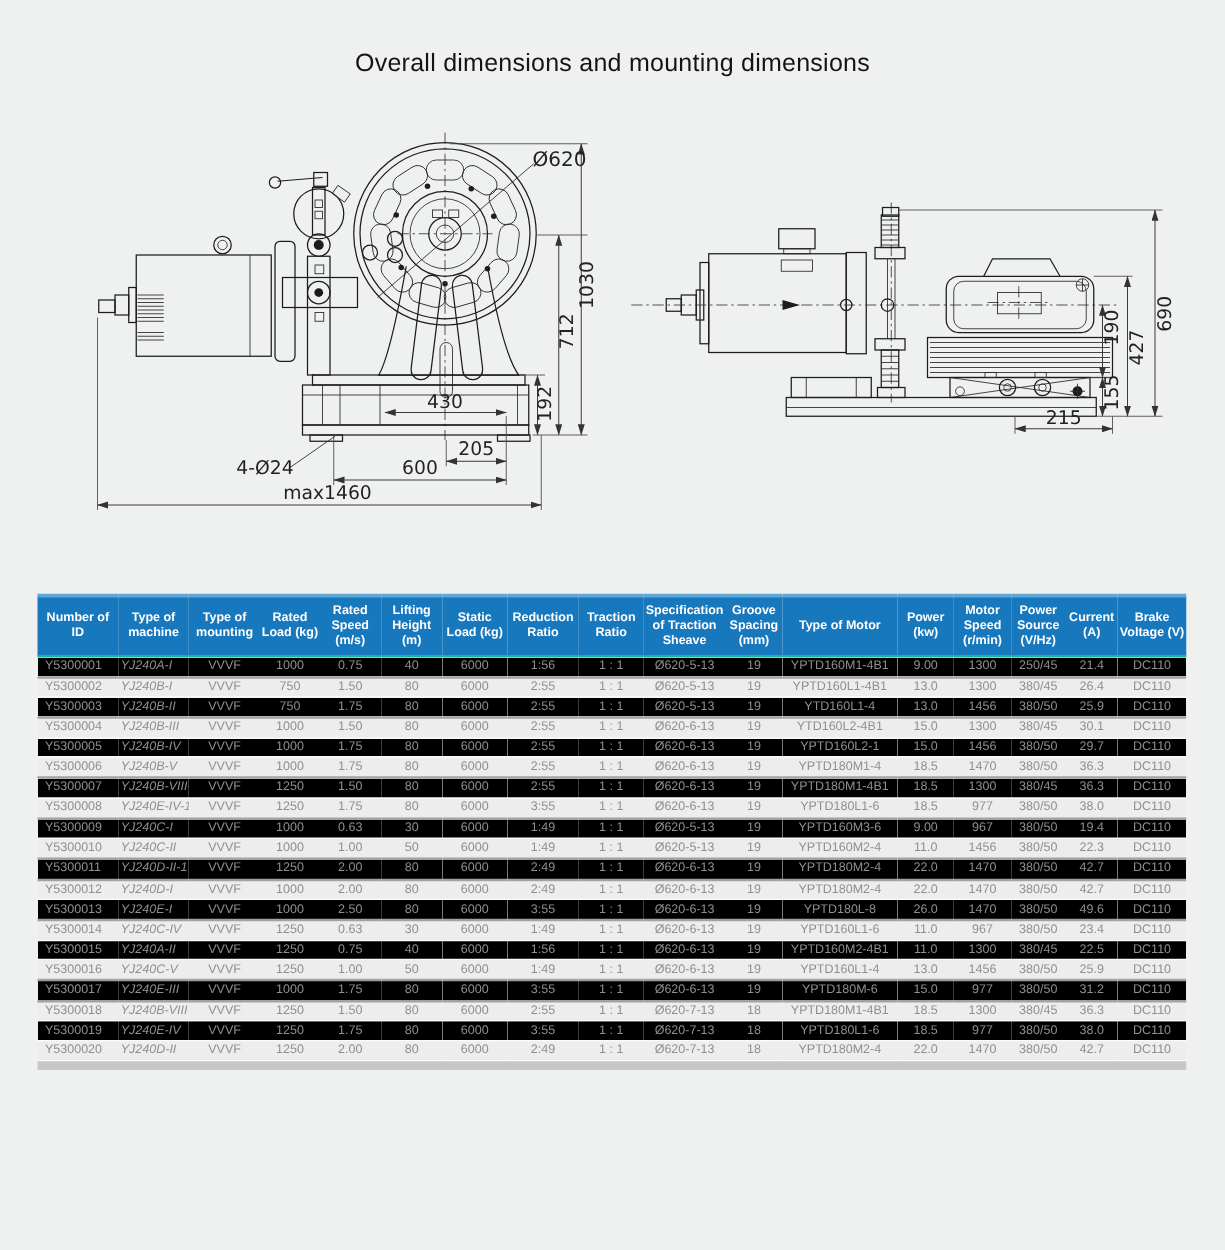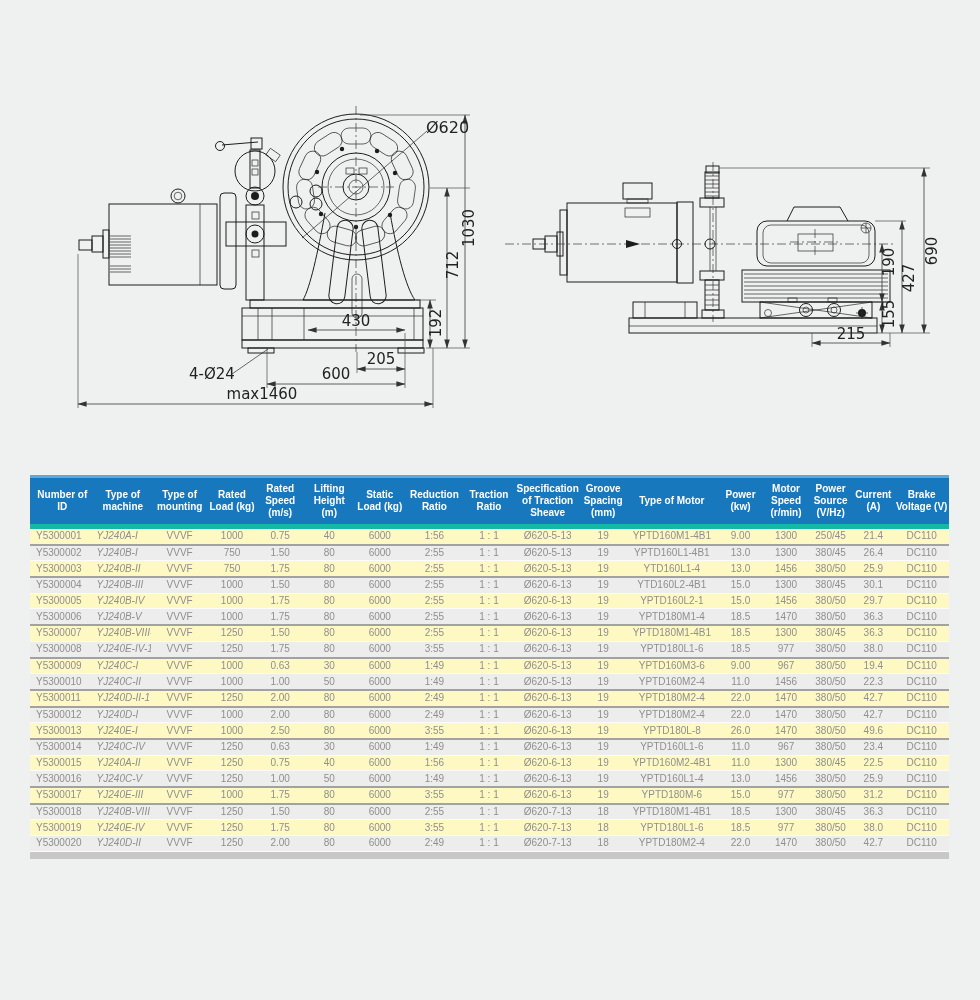--- a/index.html
+++ b/index.html
@@ -14,39 +14,40 @@
   .ext{fill:none;stroke:#4a4a4a;stroke-width:.7;}
   .cl{fill:none;stroke:#3a3a3a;stroke-width:.7;stroke-dasharray:9 3 2 3;}
   .dk{fill:#1c1c1c;stroke:none;}
   .dimtxt{font-family:"DejaVu Sans","Liberation Sans",sans-serif;font-size:15px;fill:#222;}
   .dimtxt.big{font-size:16px;}
   
   .tblwrap{position:absolute;left:30px;top:475px;width:919px;}
   table{border-collapse:collapse;table-layout:fixed;width:919px;}
   thead th{background:#1878be;color:#fff;font-size:10px;font-weight:bold;line-height:1.2;
            padding:3px 1px;vertical-align:middle;text-align:center;height:40px;}
-  thead tr{border-top:3px solid #5fa8d7;border-bottom:5px solid #14b8a6;}
+  thead tr{border-top:3px solid #5fa8d7;border-bottom:2px solid #14b8a6;}
   tbody td{font-size:10px;color:#8f8f8f;text-align:center;height:14.7px;line-height:1;
            padding:0 1px;white-space:nowrap;overflow:hidden;}
-  tbody tr{background:#fef9c3;border-bottom:1px solid #fafbfa;}
+  tbody tr{background:#000000;border-bottom:1px solid #fafbfa;}
   tbody tr:nth-child(even){background:#ecedec;}
   tbody tr.group-end{border-bottom:2px solid #a2a2a2;}
   tbody td:nth-child(1){text-align:left;padding-left:6px;}
   tbody td:nth-child(2){text-align:left;padding-left:2px;font-style:italic;}
   .botbar{height:7px;background:#c7c7c7;width:919px;}
   col.c0{width:7.1%}col.c1{width:6.2%}col.c2{width:6.3%}col.c3{width:5.2%}
   col.c4{width:5.4%}col.c5{width:5.4%}col.c6{width:5.7%}col.c7{width:6.3%}
   col.c8{width:5.7%}col.c9{width:7.2%}col.c10{width:5.0%}col.c11{width:10.1%}
   col.c12{width:5.0%}col.c13{width:5.0%}col.c14{width:4.8%}col.c15{width:4.6%}col.c16{width:6.0%}
 </style>
 </head>
 <body>
 
 <div class="page">
 
+  <div class="title">Overall dimensions and mounting dimensions</div>
 
   <svg width="980" height="470" viewBox="0 0 980 470">
     <defs>
       <marker id="ar" markerWidth="10" markerHeight="8" refX="8.6" refY="2.8" orient="auto-start-reverse" markerUnits="userSpaceOnUse">
         <path d="M0,0 L9,2.8 L0,5.6 z" fill="#333"></path>
       </marker>
     </defs>
 
     <g>
 

